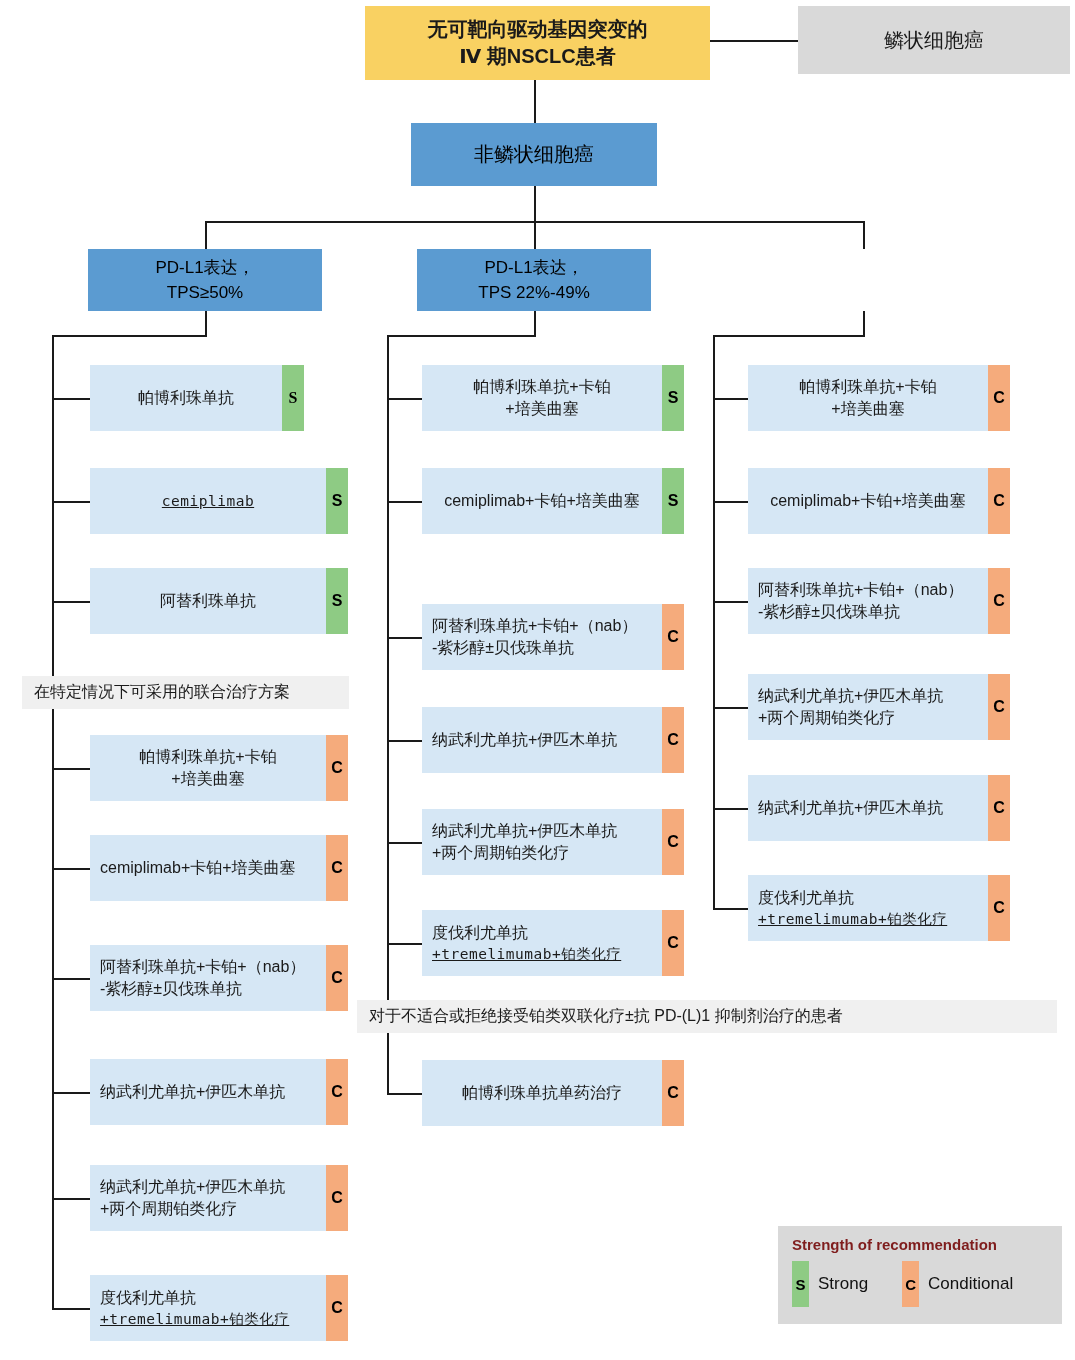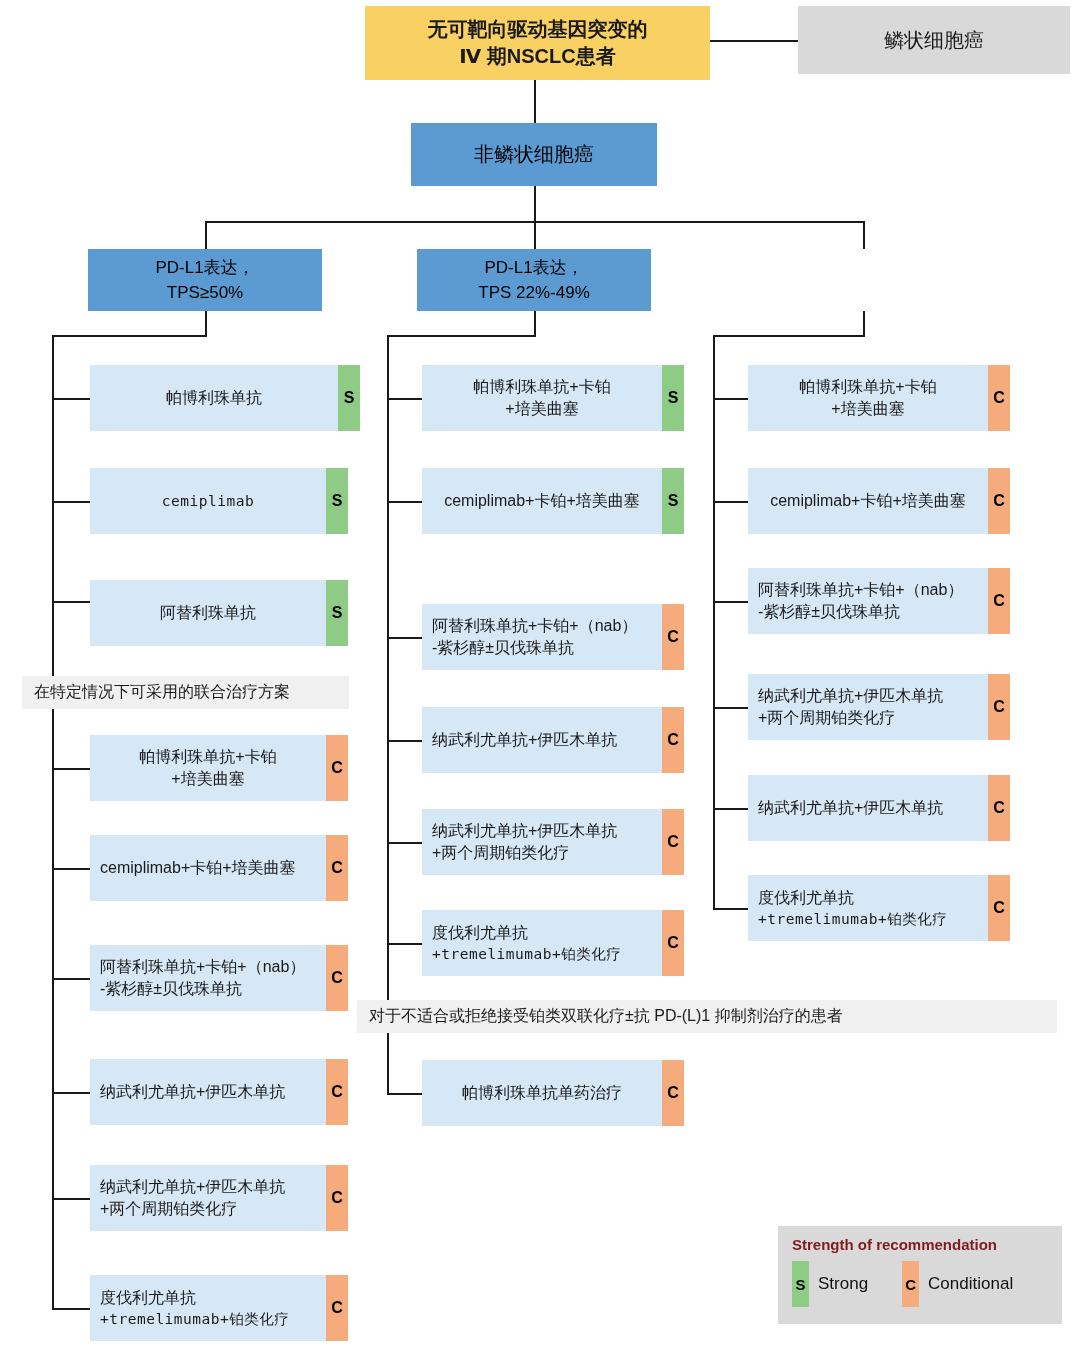--- a/index.html
+++ b/index.html
@@ -45,21 +45,21 @@
   .tx .tx-text.left{align-items:flex-start;text-align:center;}
   .tx .tx-badge{
     flex:0 0 22px;width:22px;
     display:flex;align-items:center;justify-content:center;
     font-size:16px;font-weight:bold;color:#000;
   }
   .badge-S{background:#8ecb84;}
   .badge-C{background:#f5ab7c;}
 
   
-  .mono{font-family:"DejaVu Sans Mono","Liberation Mono",monospace;font-size:14.5px;letter-spacing:.5px;}
+  .mono{font-family:"DejaVu Sans Mono","Liberation Mono",monospace;font-size:14.5px;letter-spacing:.5px;text-decoration:underline;}
 
   
   .seclabel{
     background:#f0f0f0;
     display:flex;align-items:center;
     padding:0 12px;
     font-size:16px;
     color:#1a1a1a;
     white-space:nowrap;
   }
@@ -157,35 +157,35 @@
   </div>
 
   <div class="abs node-top node-blue-sm" style="left:417px;top:249px;width:234px;height:62px;">
     <div>
       <div>PD-L1表达，</div>
       <div>TPS 22%-49%</div>
     </div>
   </div>
 
 
-  <div class="abs tx" style="left:90px;top:365px;width:270px;height:66px;">
+  <div class="abs tx" style="left:90px;top:365px;width:214px;height:66px;font-family:Liberation Serif, serif;">
     <div class="tx-text center">
       <span>帕博利珠单抗</span>
     </div>
     <div class="tx-badge badge-S">S</div>
   </div>
 
   <div class="abs tx" style="left:90px;top:468px;width:258px;height:66px;">
     <div class="tx-text center">
       <span class="mono">cemiplimab</span>
     </div>
     <div class="tx-badge badge-S">S</div>
   </div>
 
-  <div class="abs tx" style="left:90px;top:580px;width:258px;height:66px;">
+  <div class="abs tx" style="left:90px;top:568px;width:258px;height:66px;">
     <div class="tx-text center">
       <span>阿替利珠单抗</span>
     </div>
     <div class="tx-badge badge-S">S</div>
   </div>
 
   <div class="abs seclabel" style="left:22px;top:676px;width:327px;height:33px;">
     <span>在特定情况下可采用的联合治疗方案</span>
   </div>
 

